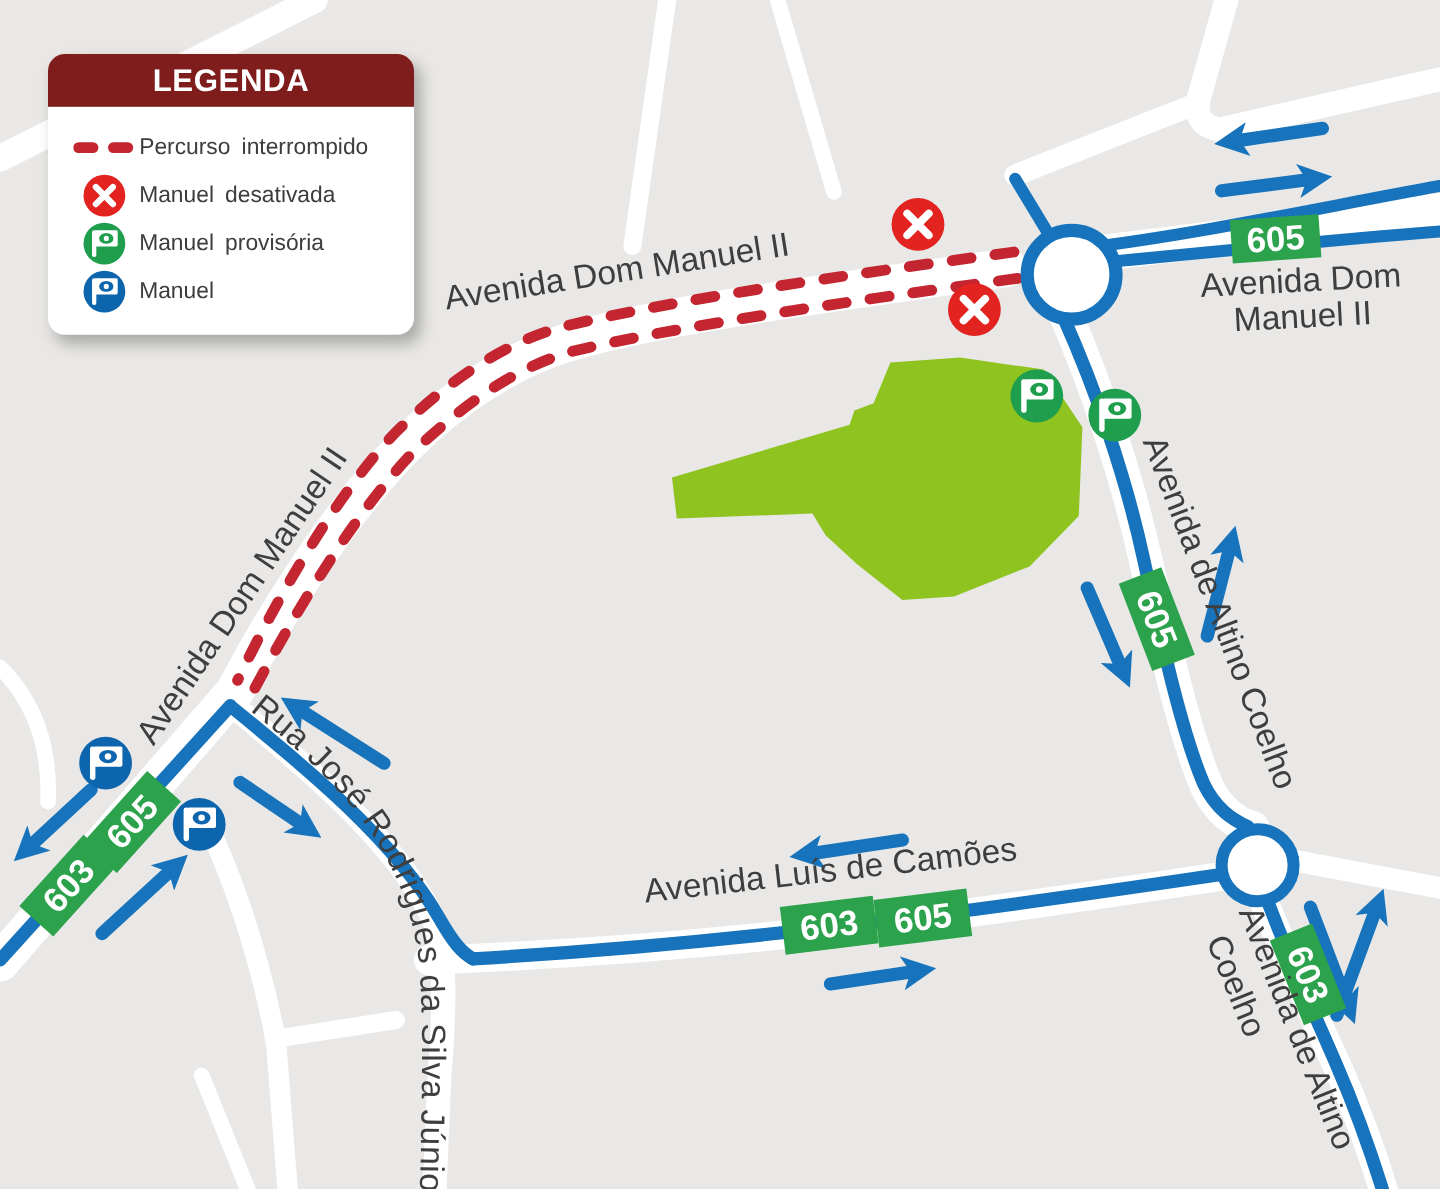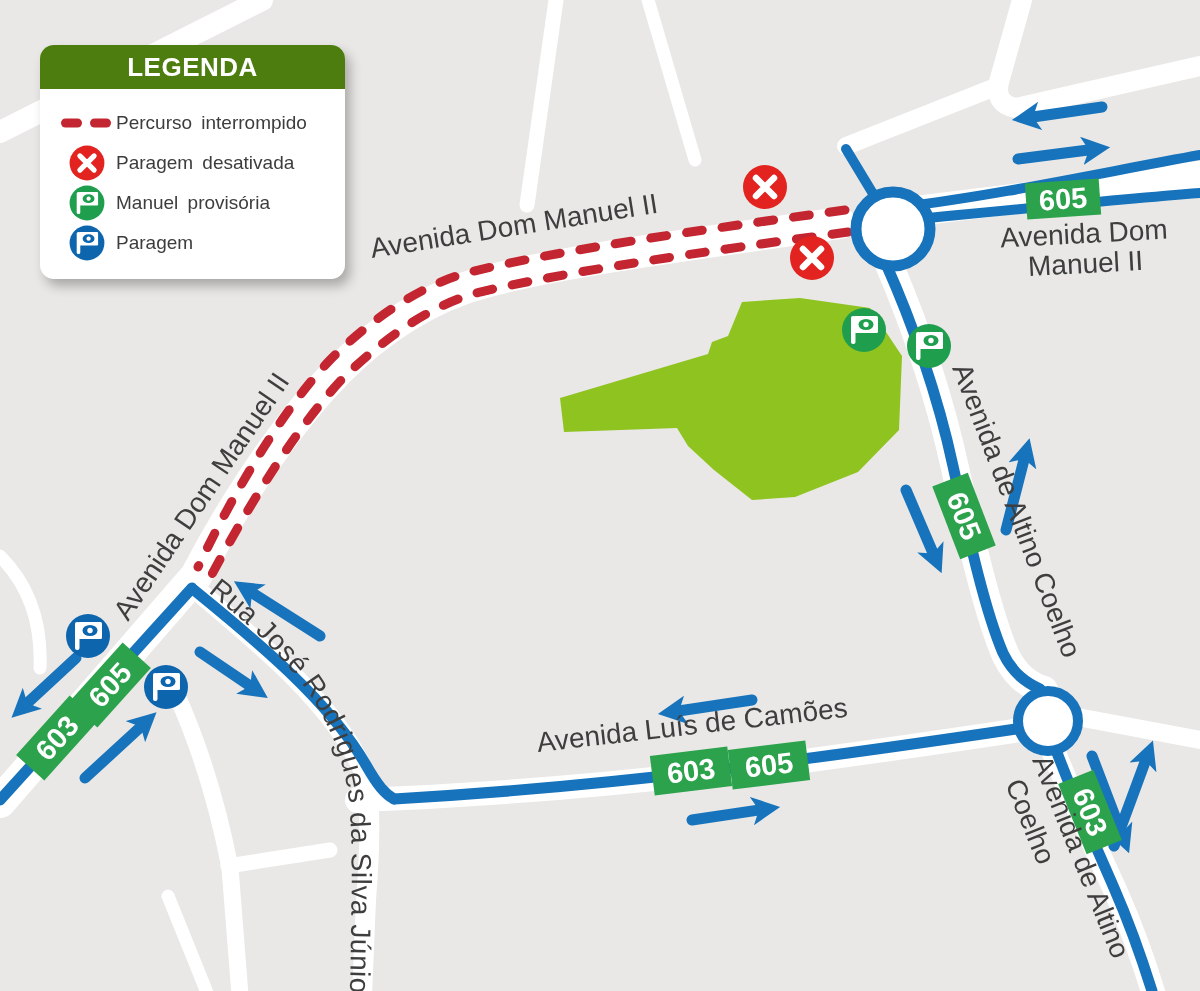--- a/index.html
+++ b/index.html
@@ -10,21 +10,21 @@
   }
   .stage svg.map{position:absolute;left:0;top:0;}
   
   .legend{
     position:absolute;left:40px;top:45px;width:305px;
     background:#ffffff;border-radius:14px;
     box-shadow:5px 7px 12px rgba(0,0,0,.28);
     overflow:hidden;z-index:5;
   }
   .legend-header{
-    background:#4d7c0f;color:#ffffff;height:44px;line-height:44px;
+    background:#7f1d1d;color:#ffffff;height:44px;line-height:44px;
     text-align:center;font-size:26px;font-weight:bold;letter-spacing:.5px;
   }
   .legend-body{padding:14px 10px 16px 18px;}
   .legend-row{display:flex;align-items:center;height:40px;}
   .legend-icon{width:58px;display:flex;justify-content:center;align-items:center;flex:0 0 58px;}
   .legend-label{font-size:19px;color:#3d3d3d;word-spacing:4px;}
   .svg-text{fill:#3e3e3e;font-size:28px;}
   .badge-rect{fill:#2ba24b;}
   .badge-text{fill:#ffffff;font-weight:bold;font-size:29px;text-anchor:middle;}
   .arrow{stroke:#1773bb;stroke-width:11;fill:none;stroke-linecap:round;}
@@ -184,34 +184,34 @@
         </svg>
       </span>
       <span class="legend-label">Percurso interrompido</span>
     </div>
     <div class="legend-row">
       <span class="legend-icon">
         <svg width="38" height="38" viewBox="-24 -24 48 48">
               <use href="#x-icon"></use>
             </svg>
       </span>
-      <span class="legend-label">Paragem desativada</span>
+      <span class="legend-label">Manuel desativada</span>
     </div>
     <div class="legend-row">
       <span class="legend-icon">
         <svg width="38" height="38" viewBox="-24 -24 48 48" style="color:#1f9e4e">
               <use href="#stop-icon"></use>
             </svg>
       </span>
       <span class="legend-label">Manuel provisória</span>
     </div>
     <div class="legend-row">
       <span class="legend-icon">
         <svg width="38" height="38" viewBox="-24 -24 48 48" style="color:#0d65ad">
               <use href="#stop-icon"></use>
             </svg>
       </span>
-      <span class="legend-label">Paragem</span>
+      <span class="legend-label">Manuel</span>
     </div>
   </div>
 </div>
 
 </div>
 
 </body></html>

